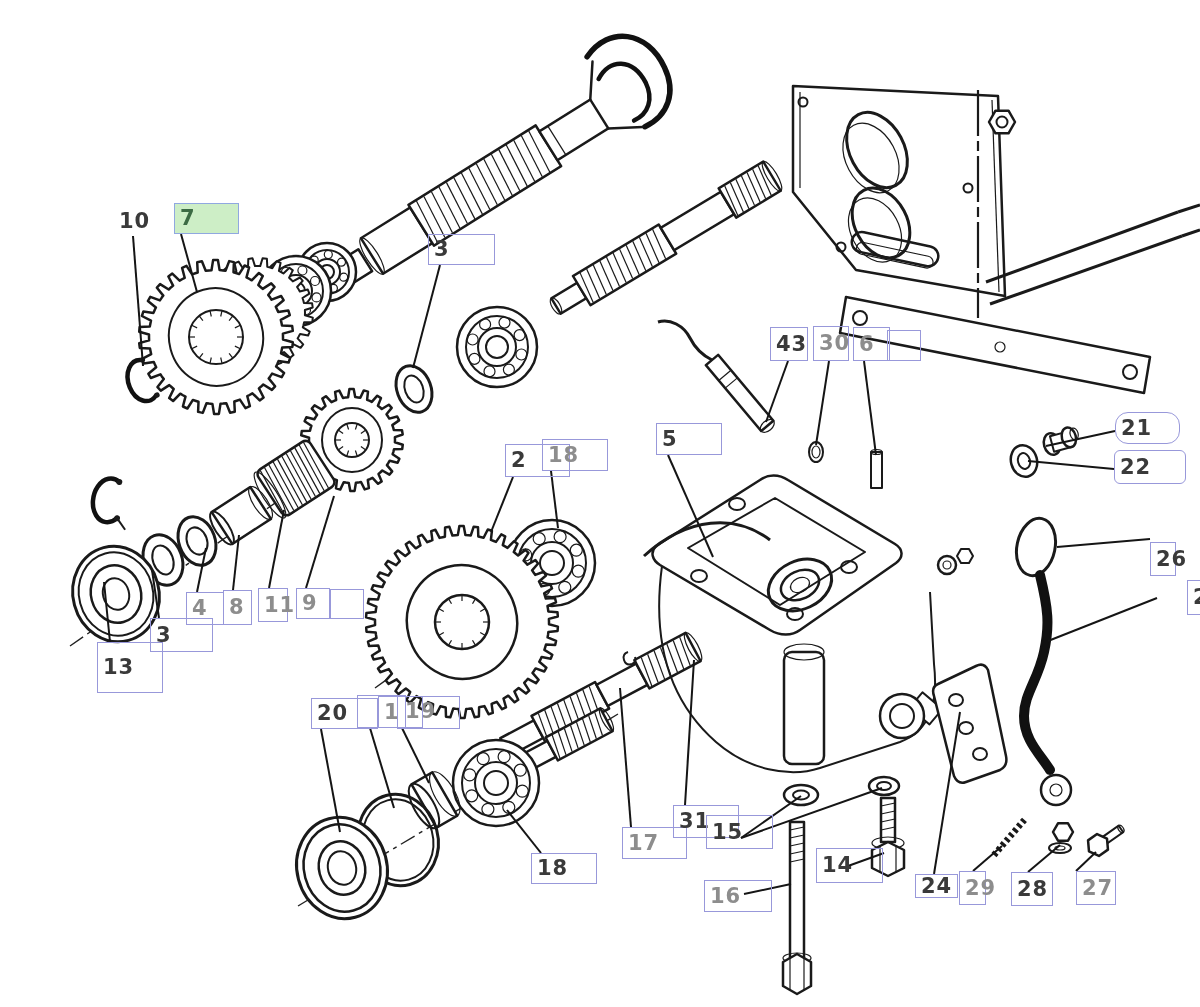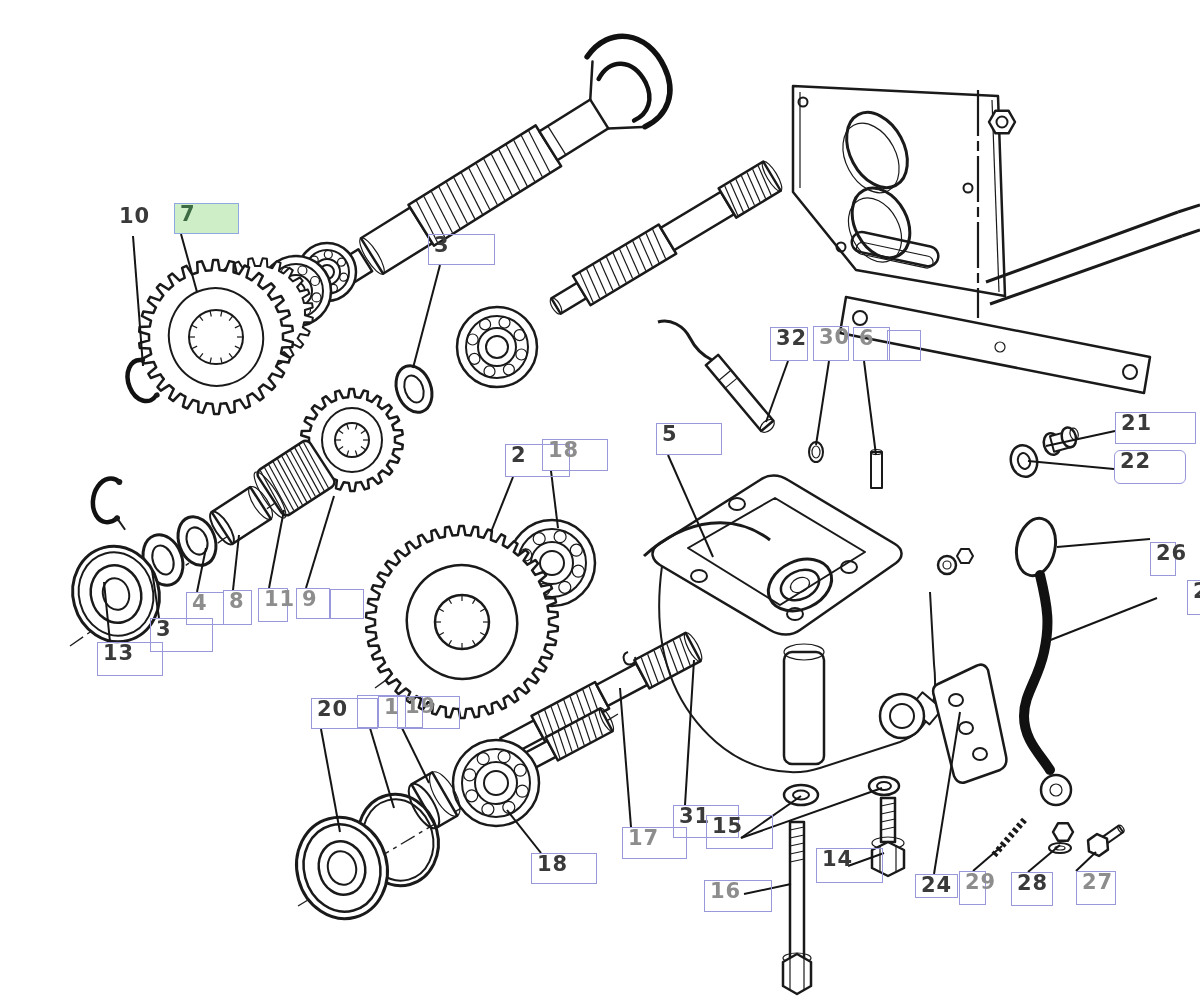--- a/index.html
+++ b/index.html
@@ -4,21 +4,21 @@
 <style>
   html,body{margin:0;padding:0;background:#fff;}
   #stage{position:relative;width:1200px;height:1007px;background:#fff;overflow:hidden;
          font-family:"DejaVu Sans",sans-serif;
          --box:#9898da;--dark:#3a3a3a;--gray:#8d8d8d;
          --hl-fill:#cdeec6;--hl-border:#90a8e0;--hl-text:#3c6b44;--line:#151515;}
   svg{position:absolute;left:0;top:0;}
   #drawing{z-index:0;}
   #leader-lines{z-index:2;pointer-events:none;}
   #callout-layer{position:absolute;left:0;top:0;width:100%;height:100%;z-index:3;}
-  .callout{position:absolute;display:flex;box-sizing:border-box;
+  .callout{position:absolute;display:flex;align-items:center;box-sizing:border-box;
            padding-left:5px;font-weight:800;font-size:21px;letter-spacing:1px;
            color:var(--dark);line-height:1;}
   .callout.boxed{border:1.6px solid var(--box);background:rgba(255,255,255,0.0);cursor:pointer;}
   .callout.gray{color:var(--gray);}
   .callout.green{background:var(--hl-fill);border-color:var(--hl-border);color:var(--hl-text);}
   .empty-box{position:absolute;border:1.4px solid var(--box);box-sizing:border-box;}
   
   .s{stroke:#1a1a1a;stroke-width:2.5;fill:none;stroke-linejoin:round;stroke-linecap:round;}
   .s2{stroke:#1a1a1a;stroke-width:2;fill:none;stroke-linejoin:round;}
   .s3{stroke:#1a1a1a;stroke-width:3;fill:none;}
@@ -534,29 +534,29 @@
       <div class="callout dark" style="left: 114px; top: 206px; width: 38px; height: 30px;">
         <span>10</span>
       </div>
       <div class="callout green boxed" style="left: 174px; top: 203px; width: 65px; height: 31px;">
         <span>7</span>
       </div>
       <div class="callout dark boxed" style="left: 428px; top: 234px; width: 67px; height: 31px;">
         <span>3</span>
       </div>
       <div class="callout dark boxed" style="left: 770px; top: 327px; width: 38px; height: 34px;">
-        <span>32</span>
+        <span>43</span>
       </div>
       <div class="callout gray boxed" style="left: 813px; top: 326px; width: 36px; height: 35px;">
         <span>30</span>
       </div>
       <div class="callout gray boxed" style="left: 853px; top: 327px; width: 37px; height: 34px;">
         <span>6</span>
       </div>
-      <div class="callout dark boxed" style="left: 1115px; top: 412px; width: 81px; height: 32px;">
+      <div class="callout dark boxed" style="left: 1115px; top: 412px; width: 65px; height: 32px; border-radius: 13px;">
         <span>21</span>
       </div>
       <div class="callout dark boxed" style="left: 1114px; top: 450px; width: 72px; height: 34px; border-radius: 6px;">
         <span>22</span>
       </div>
       <div class="callout dark boxed" style="left: 656px; top: 423px; width: 66px; height: 32px;">
         <span>5</span>
       </div>
       <div class="callout dark boxed" style="left: 505px; top: 444px; width: 65px; height: 33px;">
         <span>2</span>
@@ -578,21 +578,21 @@
       </div>
       <div class="callout gray boxed" style="left: 258px; top: 588px; width: 30px; height: 34px;">
         <span>11</span>
       </div>
       <div class="callout gray boxed" style="left: 296px; top: 588px; width: 34px; height: 31px;">
         <span>9</span>
       </div>
       <div class="callout dark boxed" style="left: 150px; top: 618px; width: 63px; height: 34px;">
         <span>3</span>
       </div>
-      <div class="callout dark boxed" style="left: 97px; top: 642px; width: 66px; height: 34px;">
+      <div class="callout dark boxed" style="left: 97px; top: 642px; width: 66px; height: 51px;">
         <span>13</span>
       </div>
       <div class="callout dark boxed" style="left: 311px; top: 698px; width: 67px; height: 31px;">
         <span>20</span>
       </div>
       <div class="callout gray boxed" style="left: 357px; top: 695px; width: 41px; height: 33px; padding-left: 47px;">
         <span>19</span>
       </div>
       <div class="callout gray boxed" style="left: 378px; top: 696px; width: 45px; height: 32px;">
         <span>1</span>

